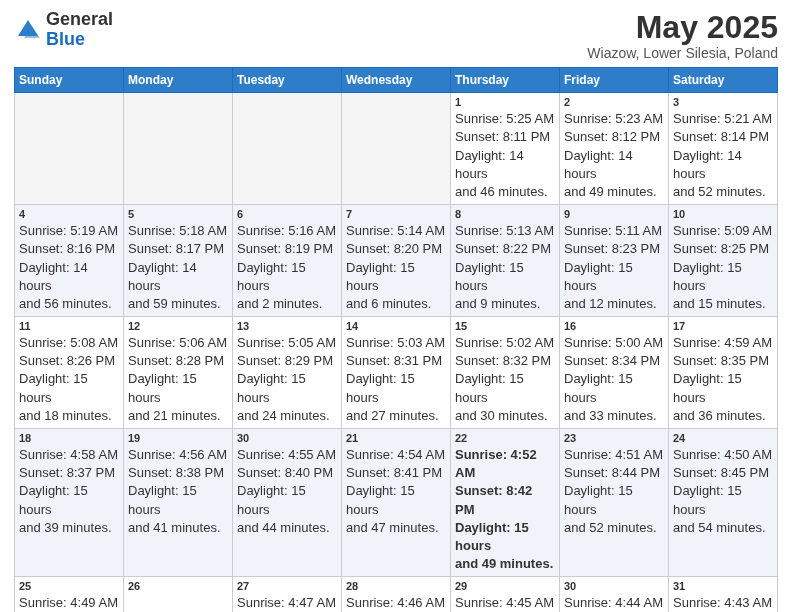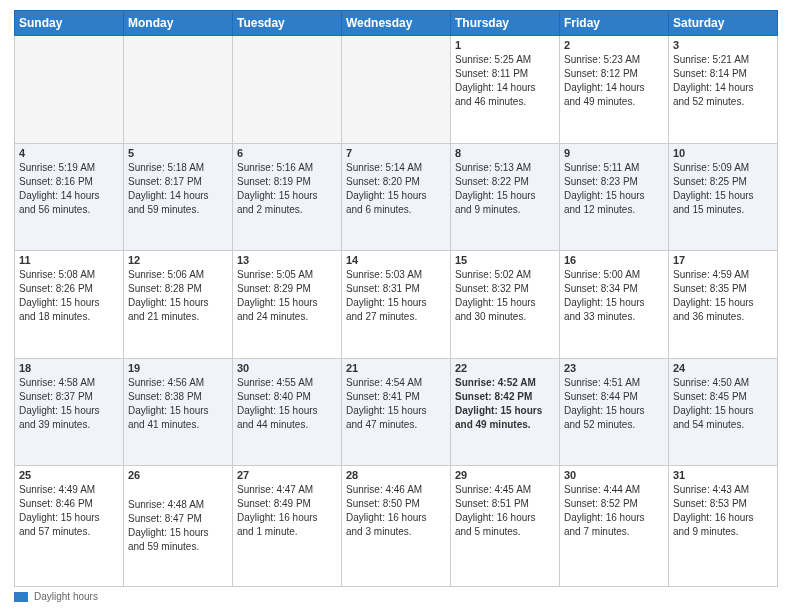--- a/index.html
+++ b/index.html
@@ -82,21 +82,21 @@
     .calendar-table tr:nth-child(even) td:not(.empty) {
       background: #f0f4fa;
     }
     .day-number {
       font-weight: bold;
       font-size: 11px;
       margin-bottom: 2px;
       display: block;
     }
     .day-info {
-      font-size: 10px;
+      font-size: 13px;
       line-height: 1.4;
       color: #333;
     }
     .footer {
       margin-top: 4px;
       font-size: 10px;
       color: #666;
       display: flex;
       align-items: center;
       gap: 6px;
@@ -105,20 +105,36 @@
       width: 14px;
       height: 10px;
       background: #2e7dc9;
       display: inline-block;
     }
   </style>
 </head>
 <body>
 
 <div class="page">
+  <div class="header">
+    <div class="logo">
+      <svg class="logo-icon" viewBox="0 0 28 28">
+        <polygon points="14,4 24,20 4,20" fill="#2e7dc9"></polygon>
+        <polygon points="18,10 26,22 10,22" fill="#2e7dc9" opacity="0.5"></polygon>
+      </svg>
+      <div class="logo-text">
+        <span class="logo-general">General</span><br>
+        <span class="logo-blue">Blue</span>
+      </div>
+    </div>
+    <div class="title-block">
+      <div class="calendar-title">May 2025</div>
+      <div class="calendar-subtitle">Wiazow, Lower Silesia, Poland</div>
+    </div>
+  </div>
 
   <table class="calendar-table">
     <thead>
       <tr>
       <th>Sunday</th>
           <th>Monday</th>
           <th>Tuesday</th>
           <th>Wednesday</th>
           <th>Thursday</th>
           <th>Friday</th>

